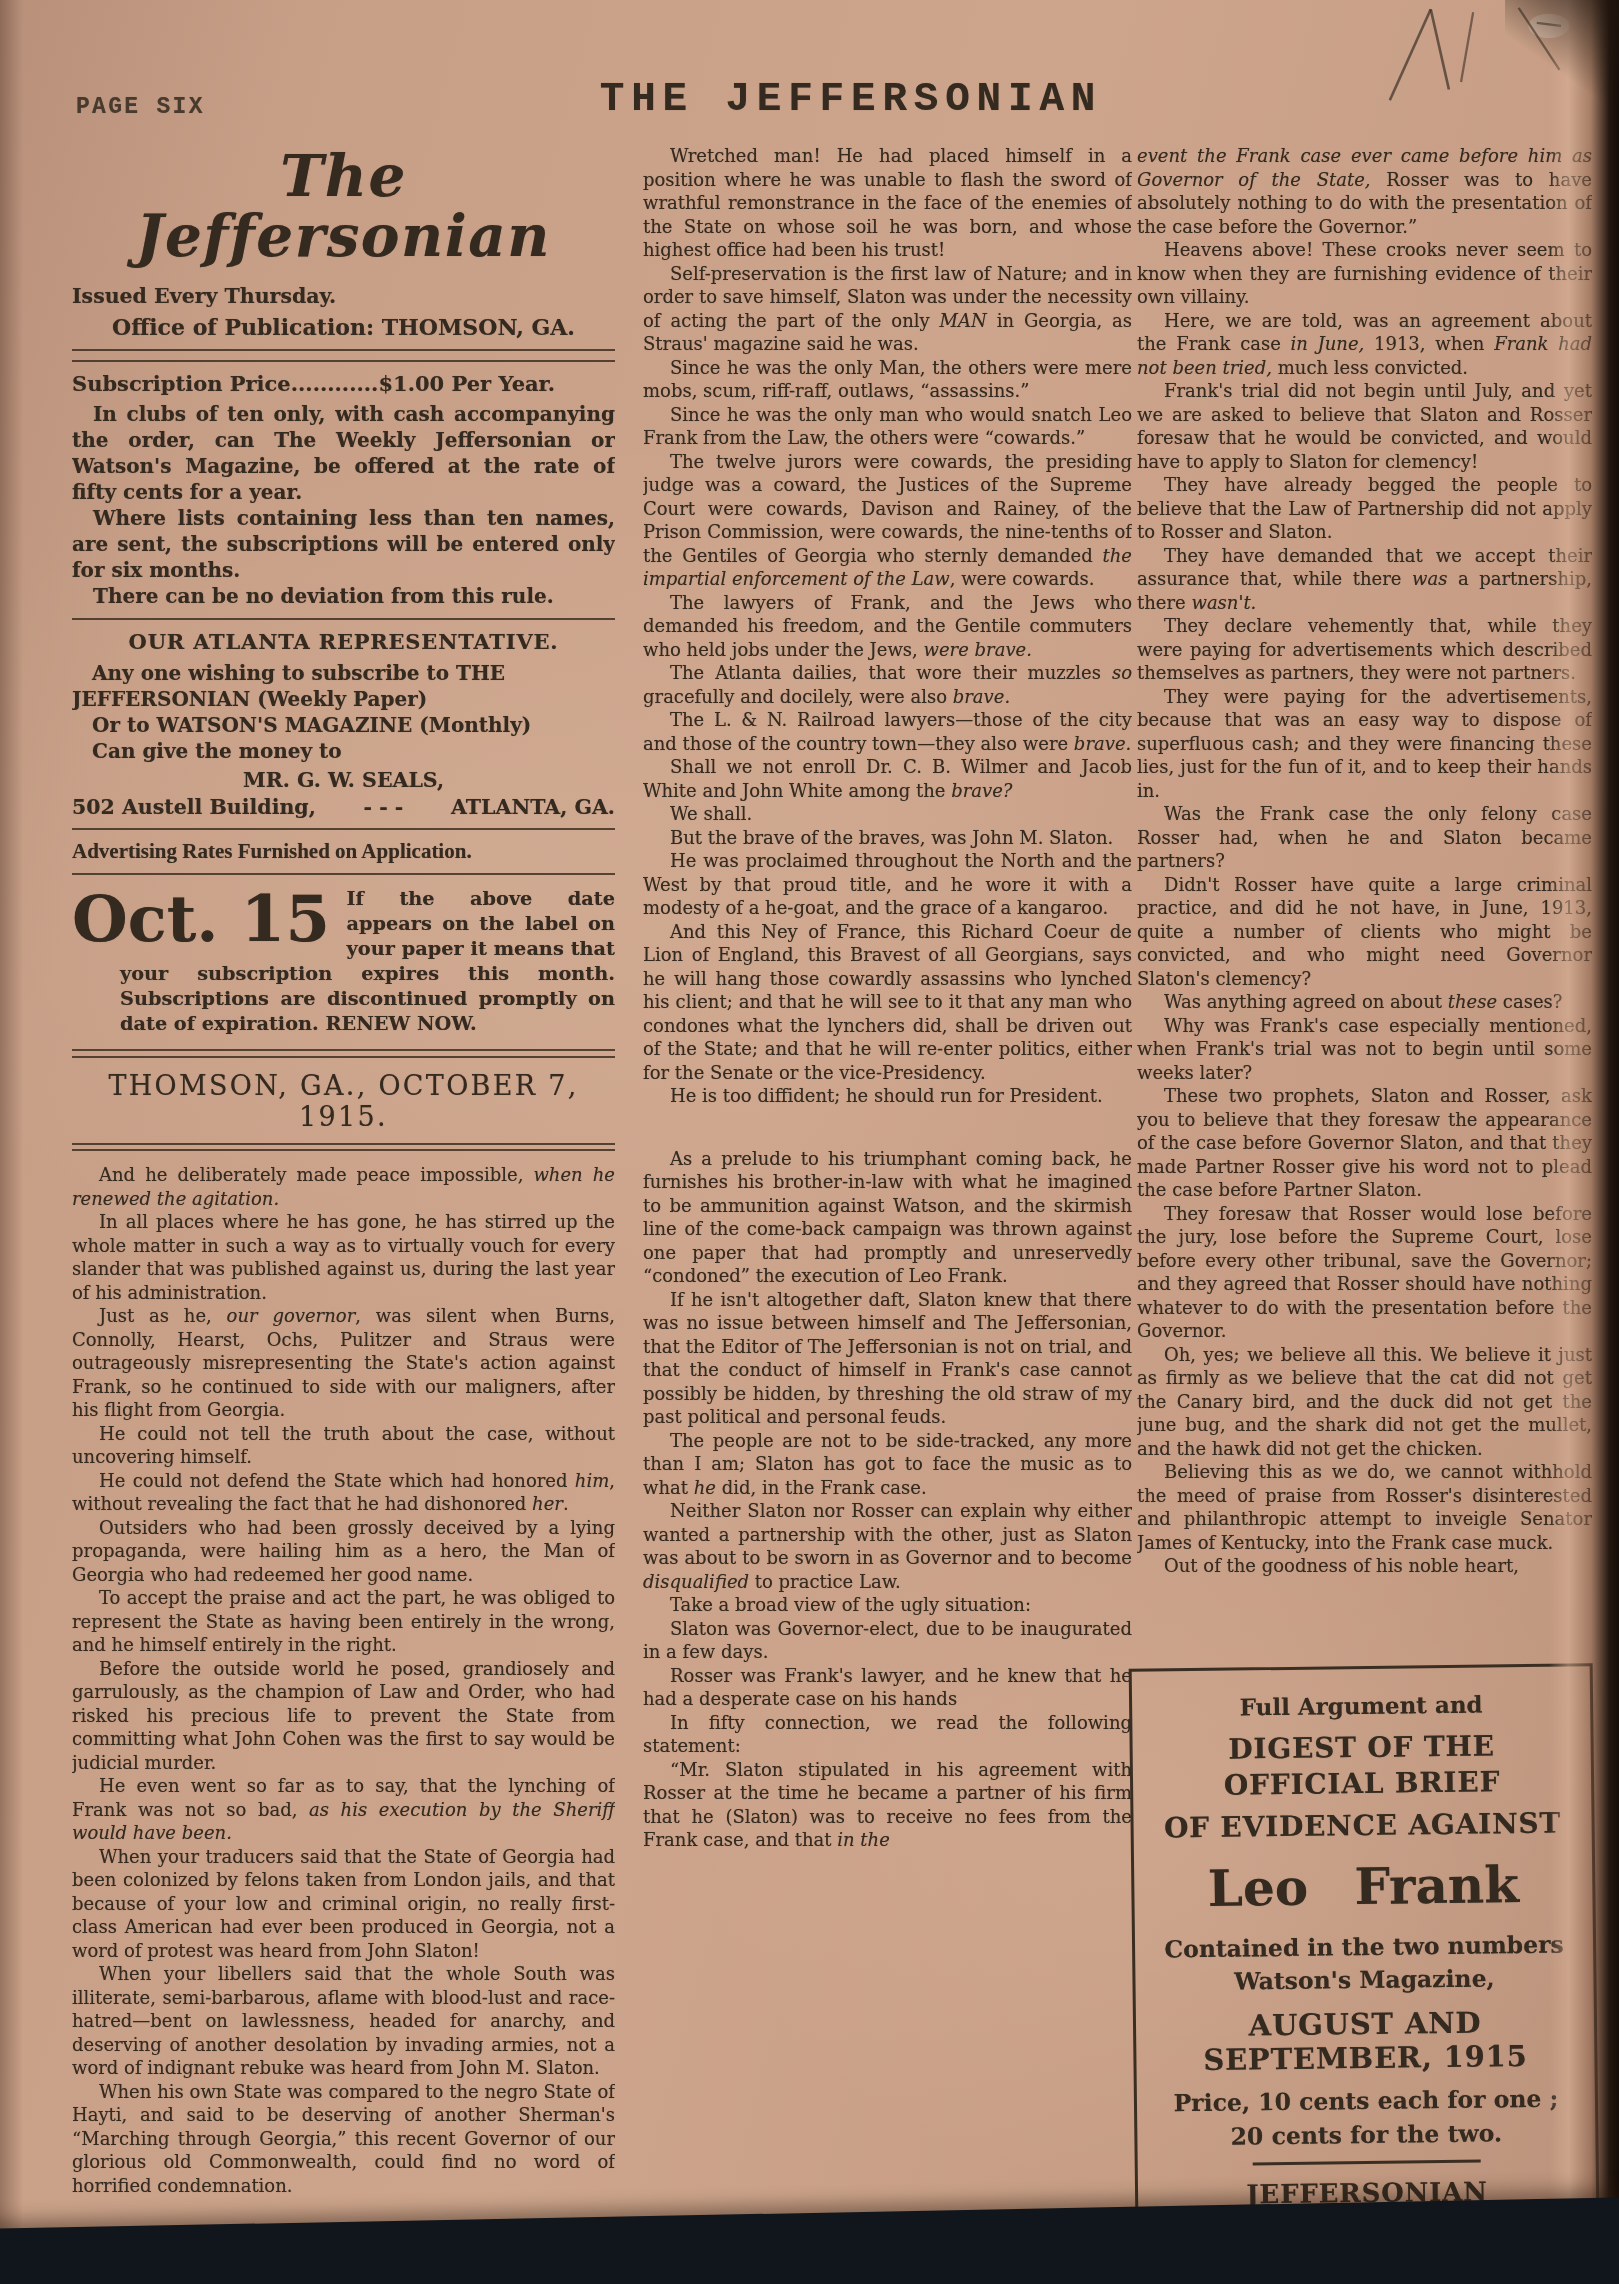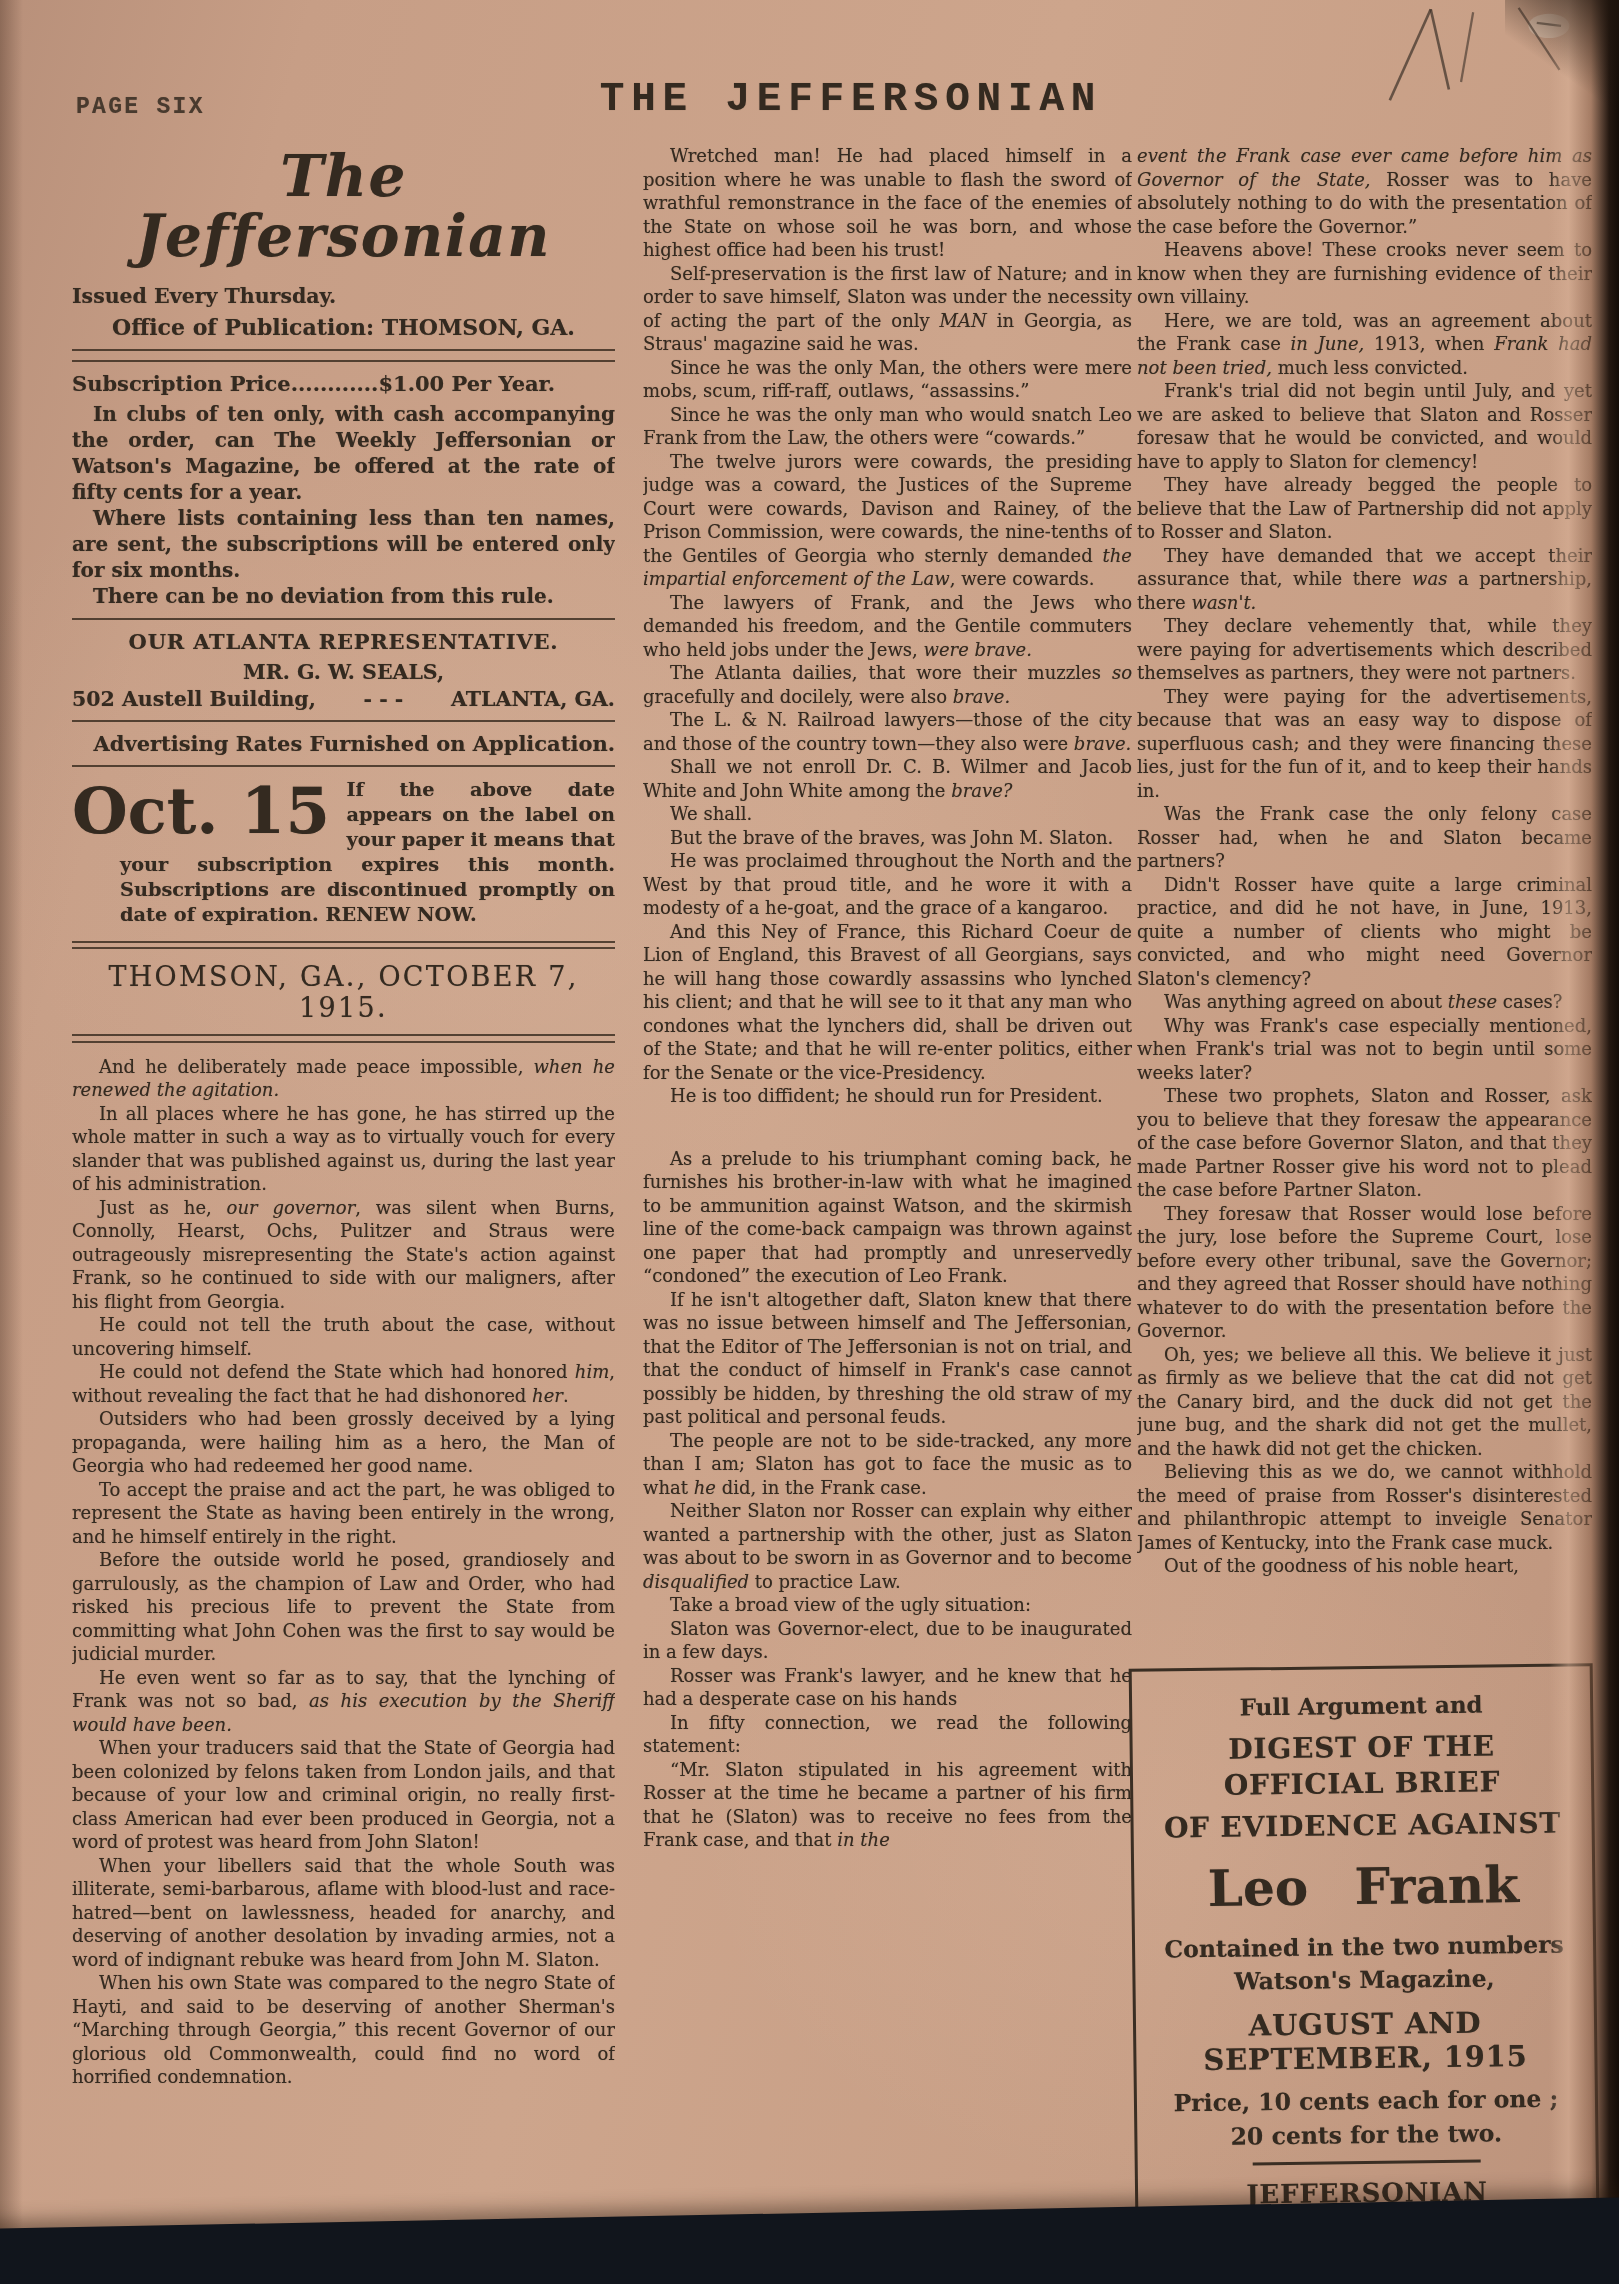--- a/index.html
+++ b/index.html
@@ -45,21 +45,21 @@
   .issued{font-size:20.5px;font-weight:bold;text-align:left;margin:12px 0 6px;}
   .office{font-size:22px;font-weight:bold;text-align:center;margin:0 0 3px;}
   .rule{border-top:2.3px solid var(--rule);margin:9px 0;}
   .entered{font-size:21px;font-weight:bold;text-align:center;line-height:27px;margin:3px 0;}
   .subline{font-size:21px;font-weight:bold;margin:6px 0 4.6px;white-space:nowrap;overflow:hidden;}
   .club-para{font-size:20px;font-weight:bold;line-height:26px;text-indent:21px;text-align:justify;margin:0;}
   .atl-head{font-size:21px;font-weight:bold;text-align:center;letter-spacing:0.8px;margin:7.6px 0 6px;}
   .atl-line{font-size:20px;font-weight:bold;line-height:26px;text-indent:20px;margin:0;text-align:left;}
   .atl-name{font-size:20.5px;font-weight:bold;text-align:center;margin:4.6px 0 1.5px;}
   .addr{display:flex;justify-content:space-between;font-size:20.5px;font-weight:bold;margin:3px 0;}
-  .advert{font-size:21px;font-weight:bold;text-align:right;margin:2px 0;}
+  .advert{font-size:21px;font-weight:bold;text-align:left;margin:2px 0;font-family:Liberation Serif, serif;}
   .oct{overflow:hidden;margin:10.6px 0 6px;}
   .oct-date{float:left;font-size:64px;font-weight:bold;line-height:58px;margin:4.6px 16.7px 0 0;}
   .oct-text{font-size:19.3px;font-weight:bold;line-height:25px;text-align:justify;margin-left:48px;}
   .double-rule{border-top:2.3px solid var(--rule);border-bottom:2.3px solid var(--rule);height:4.6px;margin:13.7px 0 0;}
   .double-rule.bottom{margin:0 0 12px;}
   .dateline{font-size:27px;text-align:center;letter-spacing:2.3px;padding:12px 0 10.6px;}
   .article-start{margin-top:10.6px;}
 
   
   .ad-box{position:absolute;left:1132px;top:1666px;width:464px;height:549px;box-sizing:border-box;
@@ -91,20 +91,25 @@
     <div class="rule"></div>
     <div class="rule"></div>
     <div class="subline">Subscription Price............$1.00 Per Year.</div>
     <div>
         <p class="club-para"><span>In clubs of ten only, with cash accompanying the order, can The Weekly Jeffersonian or Watson's Magazine, be offered at the rate of fifty cents for a year.</span></p>
         <p class="club-para"><span>Where lists containing less than ten names, are sent, the subscriptions will be entered only for six months.</span></p>
         <p class="club-para"><span>There can be no deviation from this rule.</span></p>
       </div>
     <div class="rule"></div>
     <div class="atl-head">OUR ATLANTA REPRESENTATIVE.</div>
+    <div>
+        <p class="atl-line"><span>Any one wishing to subscribe to THE JEFFERSONIAN (Weekly Paper)</span></p>
+        <p class="atl-line"><span>Or to WATSON'S MAGAZINE (Monthly)</span></p>
+        <p class="atl-line"><span>Can give the money to</span></p>
+      </div>
     <div class="atl-name">MR. G. W. SEALS,</div>
     <div class="addr">
       <span>502 Austell Building,</span>
       <span>-   -   -</span>
       <span>ATLANTA, GA.</span>
     </div>
     <div class="rule"></div>
     <div class="advert">Advertising Rates Furnished on Application.</div>
     <div class="rule"></div>
     <div class="oct">

